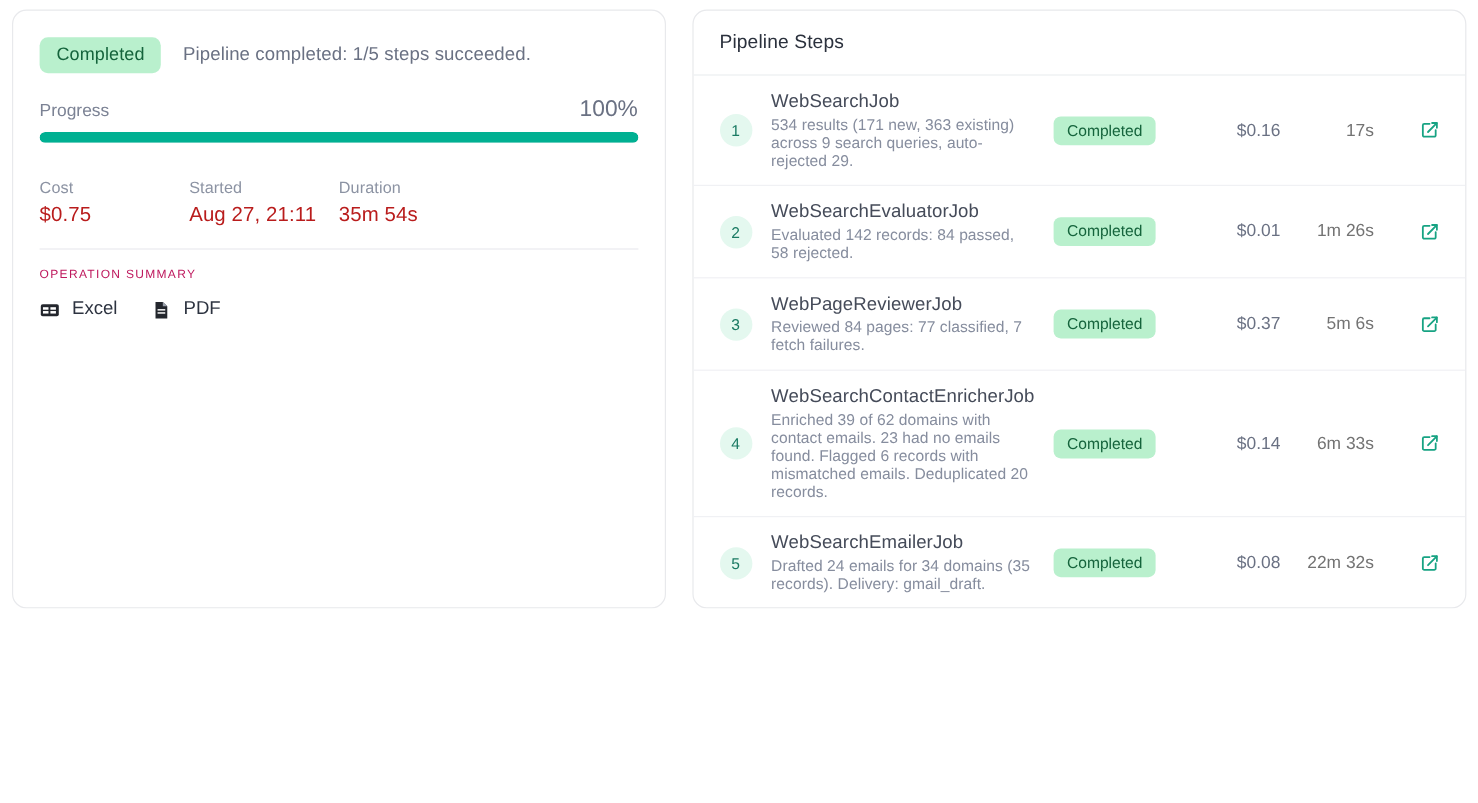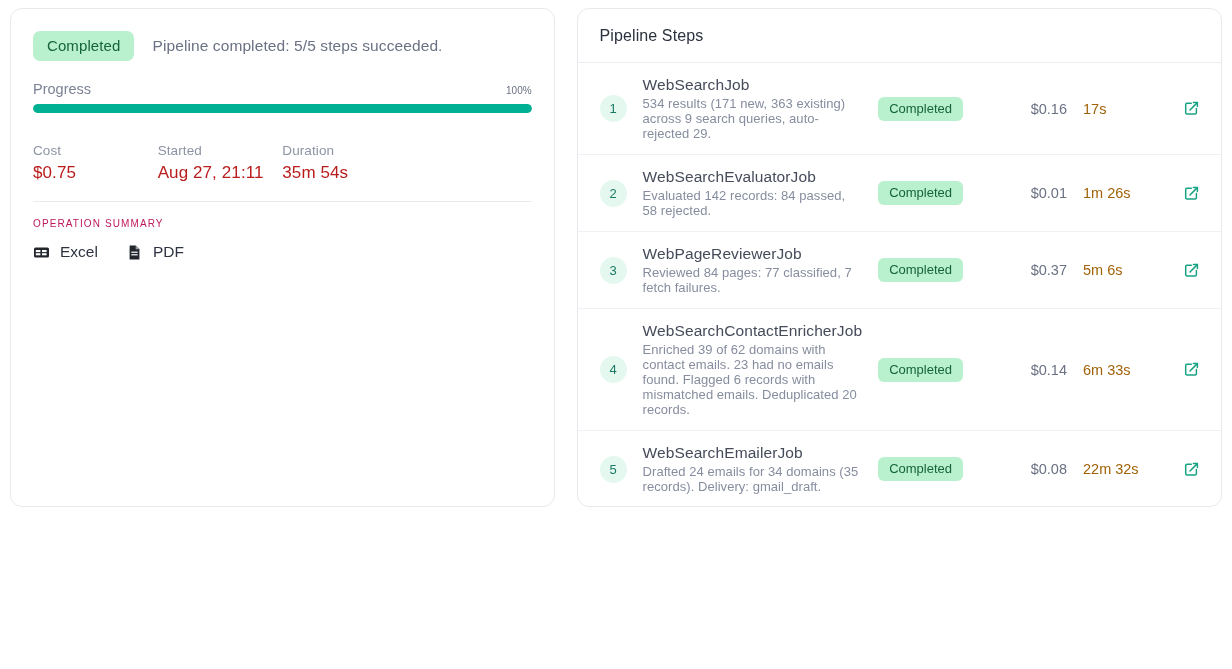--- a/index.html
+++ b/index.html
@@ -57,21 +57,21 @@
   .progress-block { margin-bottom: 14px; }
 
   .progress-head {
     display: flex;
     justify-content: space-between;
     align-items: baseline;
     margin-bottom: 7px;
   }
 
   .progress-label { color: #7b8294; font-size: 14.5px; }
-  .progress-pct   { color: #6a7183; font-size: 10px; }
+  .progress-pct   { color: #6a7183; font-size: 19px; }
 
   .progress-track {
     width: 100%;
     height: 9px;
     background: #eef0f3;
     border-radius: 6px;
     overflow: hidden;
   }
 
   .progress-fill {
@@ -188,24 +188,24 @@
   .step-cost {
     flex: 0 0 auto;
     color: #6a7183;
     font-size: 14.5px;
     width: 62px;
     text-align: right;
   }
 
   .step-dur {
     flex: 0 0 auto;
-    color: #a16207;
+    color: #737373;
     font-size: 14.5px;
     width: 62px;
-    text-align: left;
+    text-align: right;
     margin-right: 20px;
   }
 
   .step-link {
     flex: 0 0 auto;
     width: 20px;
     height: 20px;
     display: flex;
     align-items: center;
     justify-content: center;
@@ -214,21 +214,21 @@
 </style>
 </head>
 <body>
 
 <div class="page">
 
   <div class="card summary-card">
 
     <div class="status-row">
       <span class="status-badge">Completed</span>
-      <span class="status-message">Pipeline completed: 5/5 steps succeeded.</span>
+      <span class="status-message">Pipeline completed: 1/5 steps succeeded.</span>
     </div>
 
     <div class="progress-block">
       <div class="progress-head">
         <span class="progress-label">Progress</span>
         <span class="progress-pct">100%</span>
       </div>
       <div class="progress-track">
         <div class="progress-fill" id="progress-fill" style="width: 100%;"></div>
       </div>

